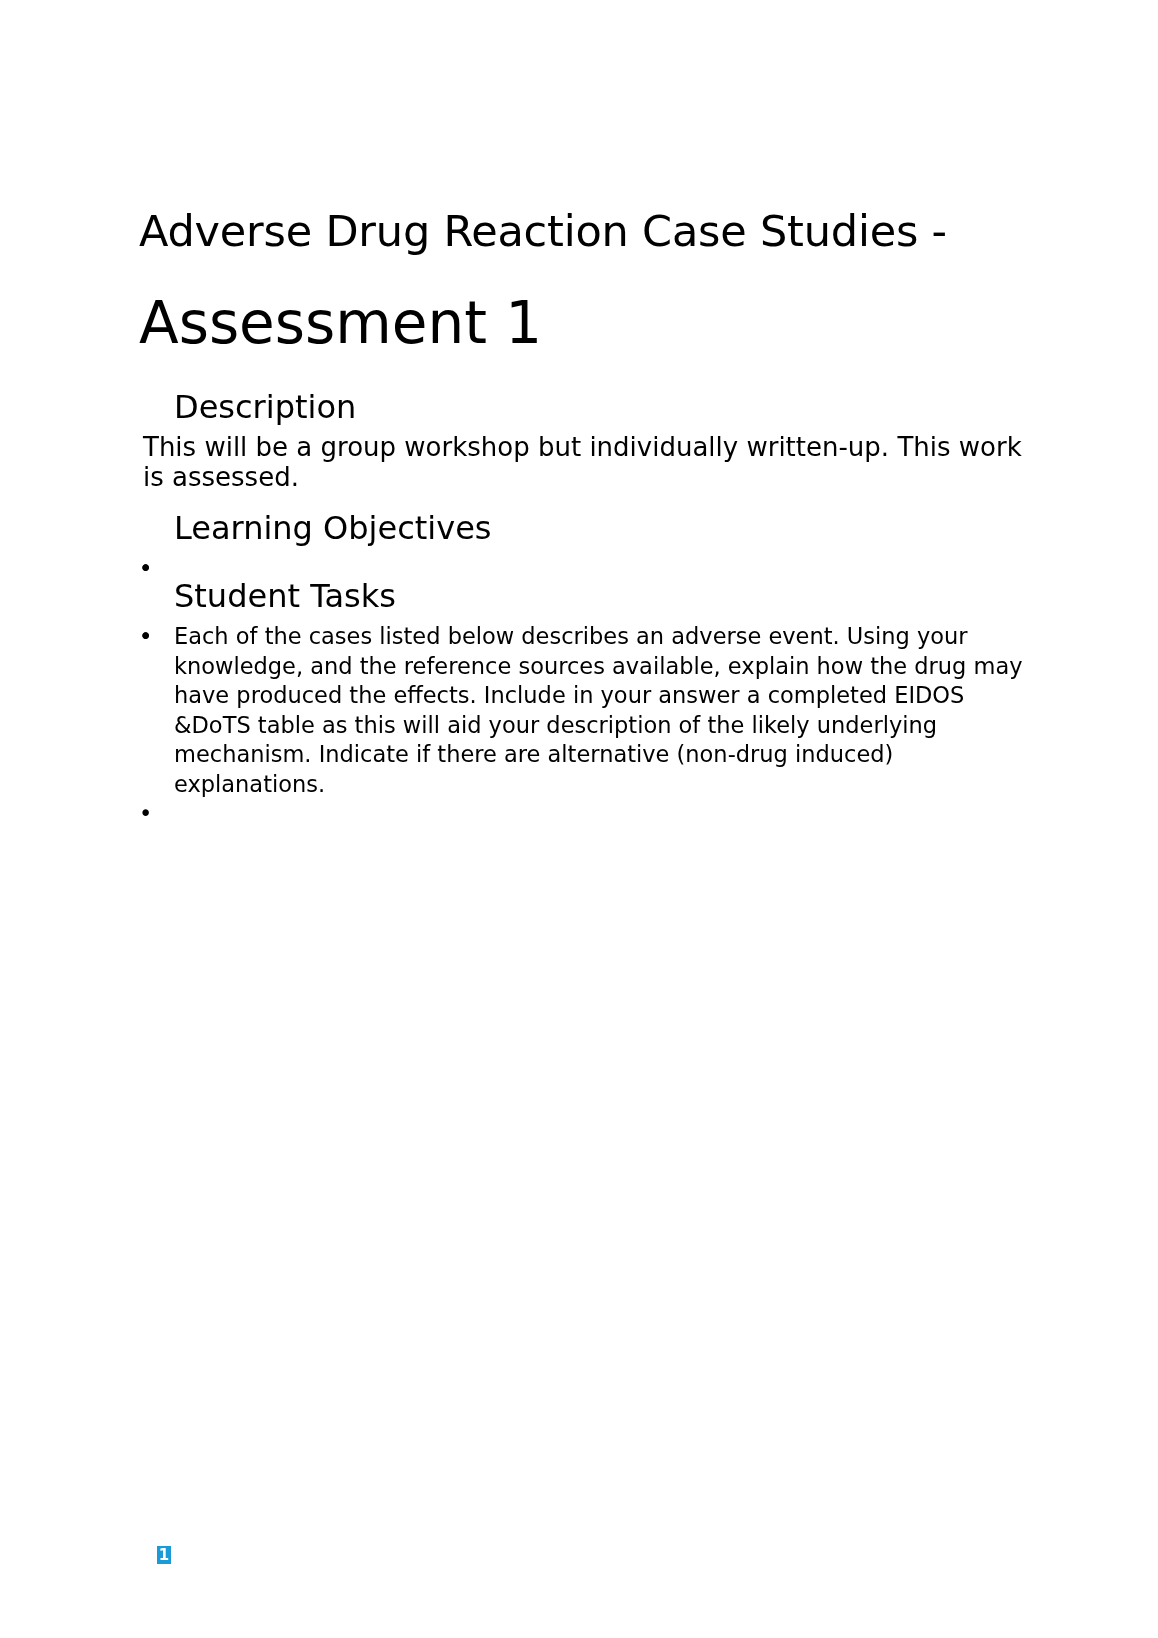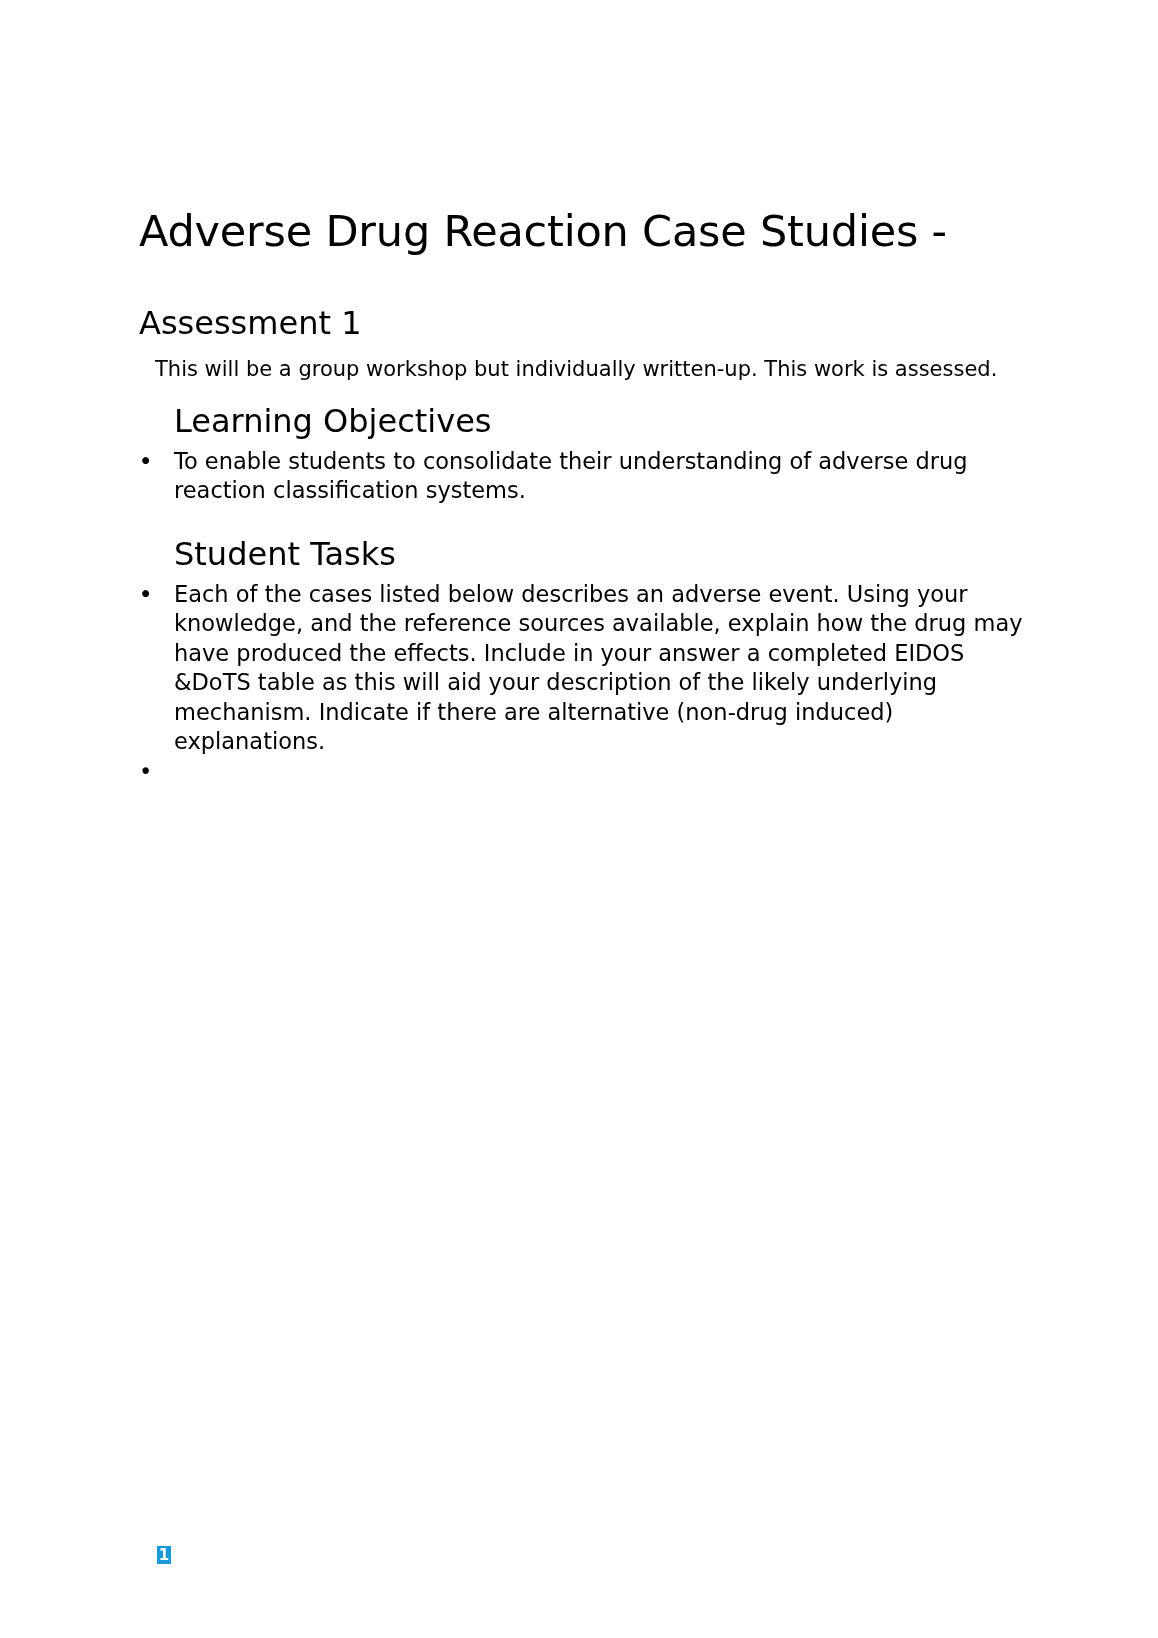--- a/index.html
+++ b/index.html
@@ -31,38 +31,38 @@
       width: 900px;
     }
     .doc-title {
       font-size: 43px;
       line-height: 51px;
       font-weight: normal;
       margin: 0;
       letter-spacing: -0.2px;
     }
     .assessment {
-      font-size: 32px;
+      font-size: 58px;
       line-height: 51px;
       font-weight: normal;
       margin: 41px 0 0 0;
     }
     .section-heading {
       font-size: 32px;
       line-height: 40px;
       font-weight: normal;
       margin: 0 0 0 35px;
     }
     .h-desc { margin-top: 38px; }
     .h-obj { margin-top: 16px; }
     .h-tasks { margin-top: 28px; }
     .para {
-      font-size: 21px;
+      font-size: 26px;
       line-height: 29.5px;
-      margin: 6px 0 0 16px;
+      margin: 6px 0 0 4px;
     }
     ul.bullets {
       list-style: none;
       margin: 6px 0 0 0;
       padding: 0;
     }
     ul.bullets li {
       position: relative;
       padding-left: 35px;
       font-size: 22.5px;
@@ -94,30 +94,30 @@
 <body>
 
 <div class="page">
   <div class="content">
     <h1 class="doc-title">
       <span>Adverse Drug Reaction Case Studies -</span><br>
     </h1>
 
     <h2 class="assessment">Assessment 1</h2>
 
+    <h3 class="section-heading h-desc">Description</h3>
     <p class="para">This will be a group workshop but individually written-up.  This work is assessed.</p>
 
     <h3 class="section-heading h-obj">Learning Objectives</h3>
     <ul class="bullets">
       <li>
         <span class="bullet">•</span>
       </li>
       <li>
         <span class="bullet">•</span>
-        <span>To enable students to consolidate their understanding of adverse drug reaction classification systems.</span>
       </li>
     </ul>
 
     <h3 class="section-heading h-tasks">Student Tasks</h3>
     <ul class="bullets">
       <li>
         <span class="bullet">•</span>
       </li>
       <li>
         <span class="bullet">•</span>

